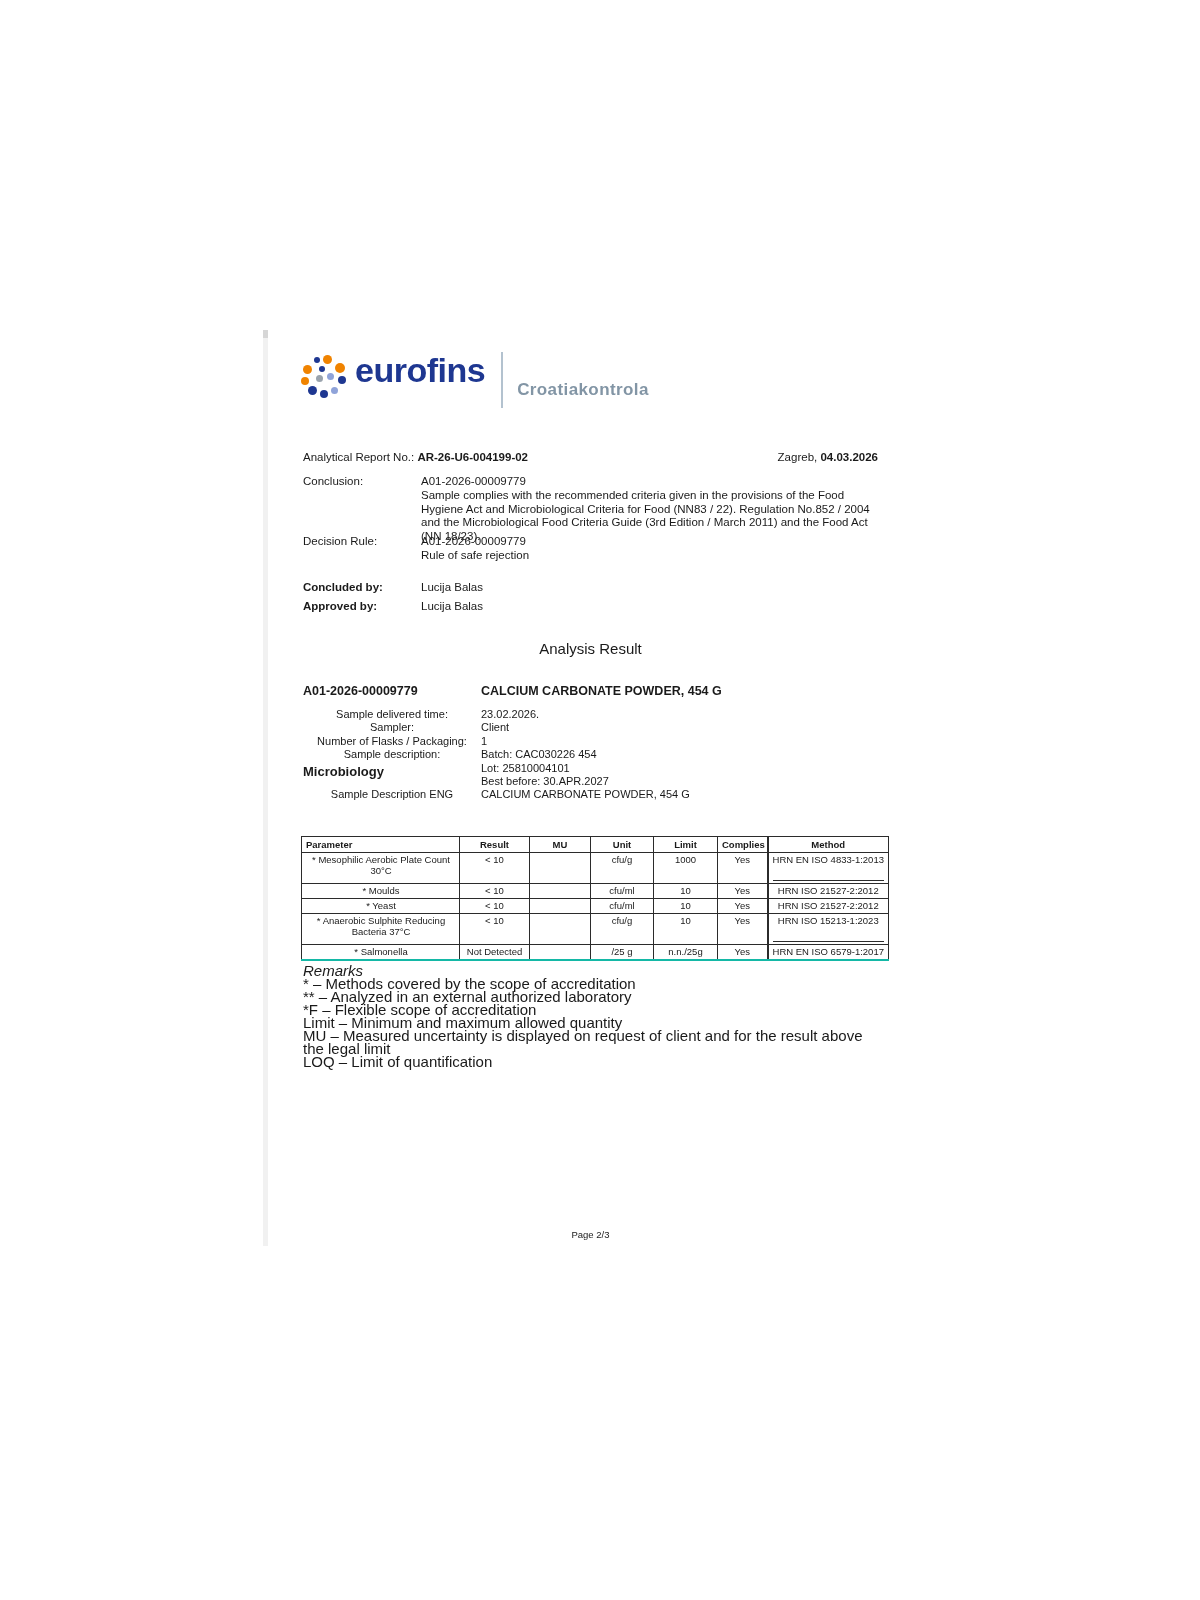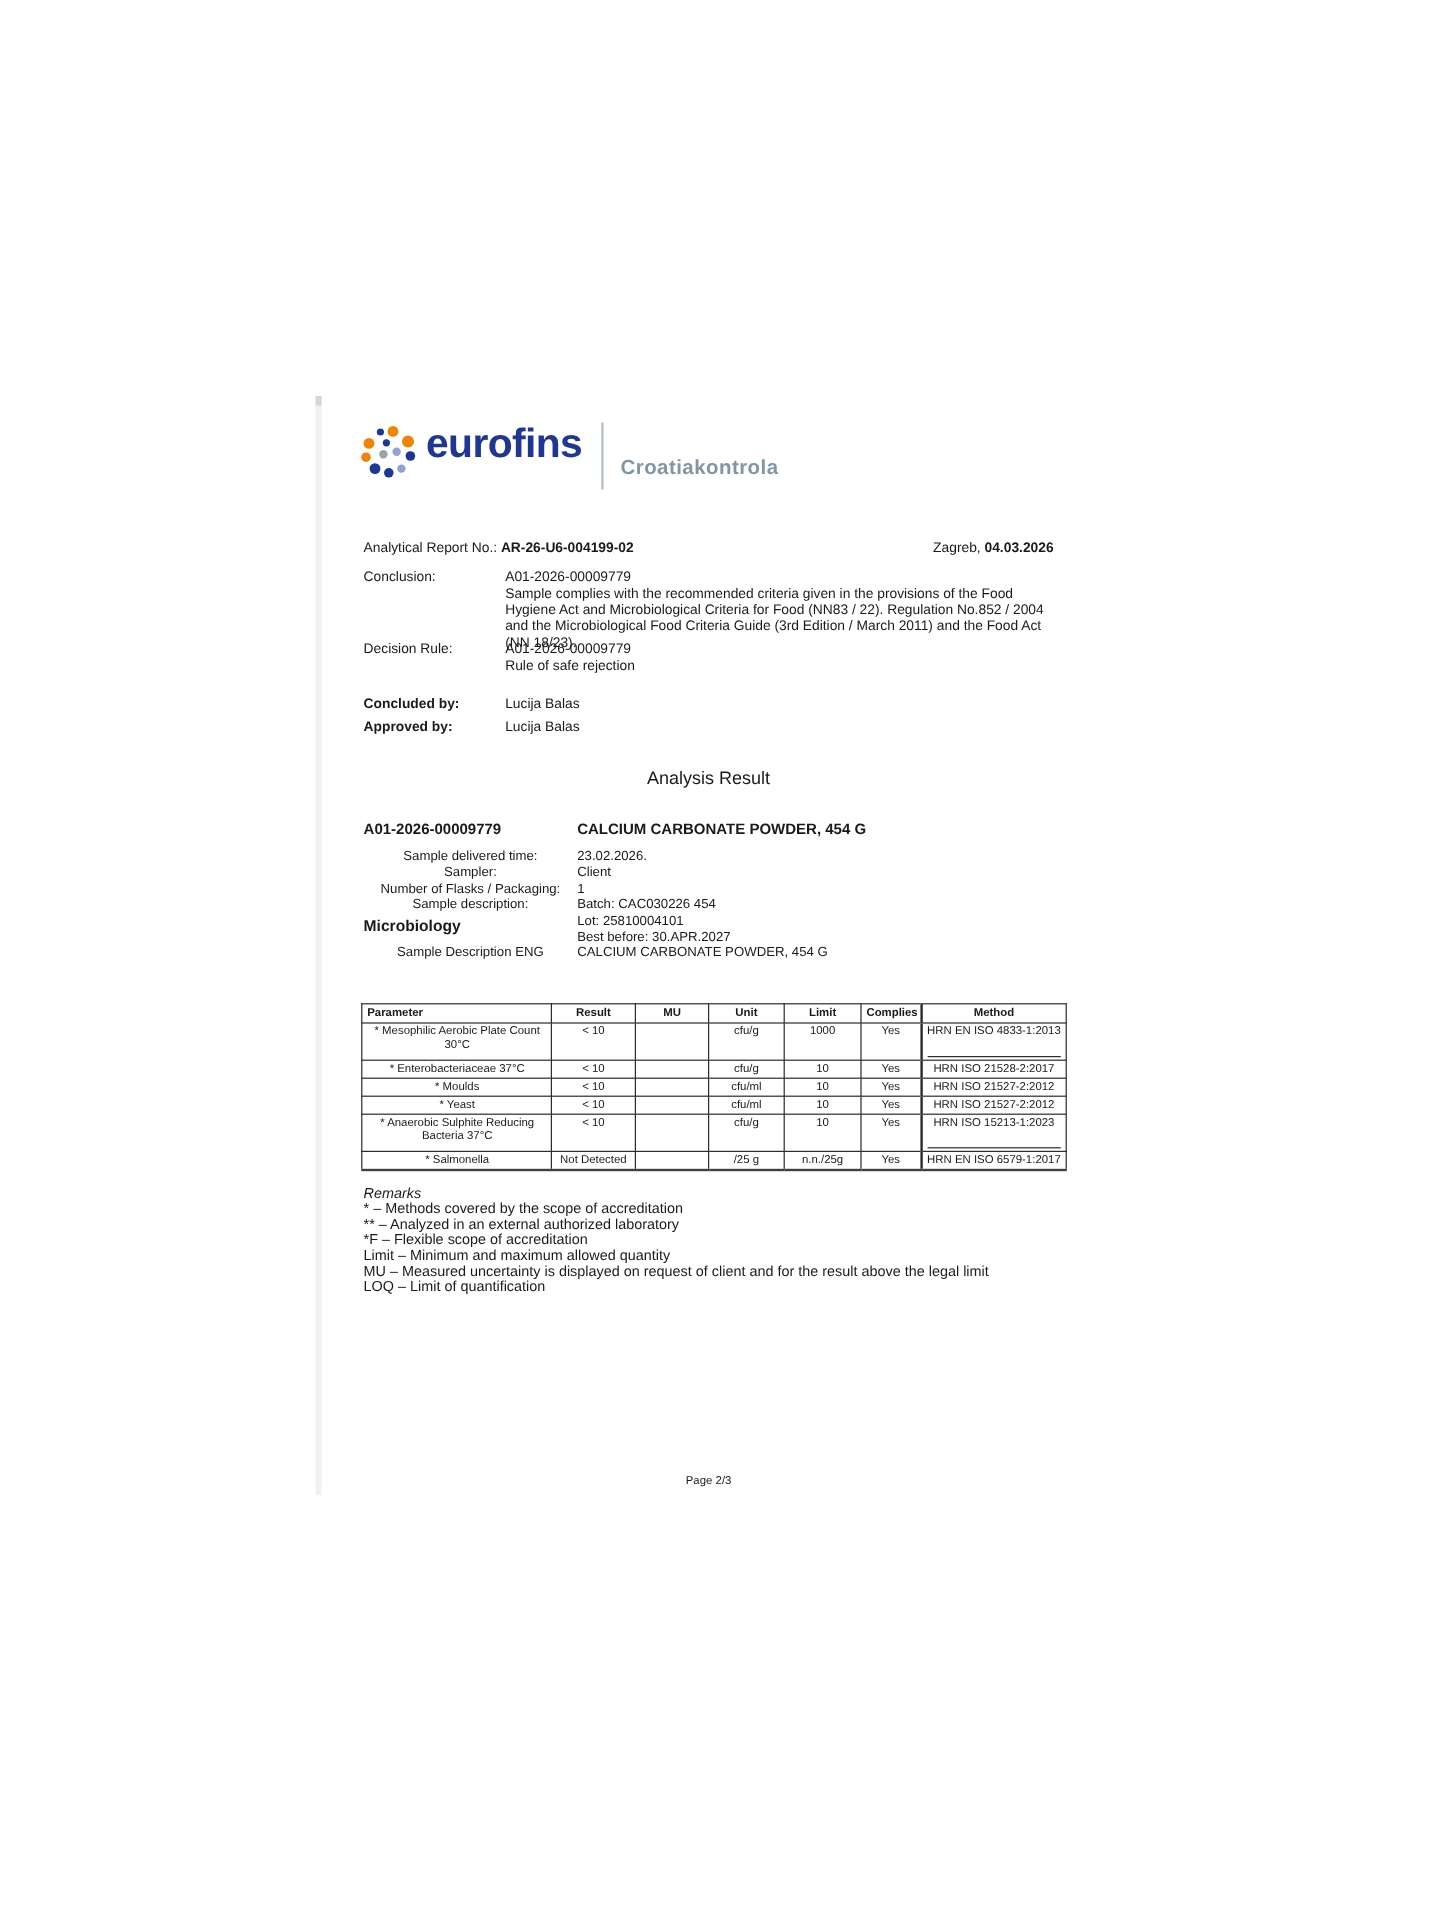--- a/index.html
+++ b/index.html
@@ -44,27 +44,27 @@
   
   .micro-table{left:301px;top:836px;width:587px;border-collapse:collapse;table-layout:fixed;
     font-size:9.5px;line-height:11px;}
   .micro-table th,.micro-table td{
     border:1px solid #2b2b2b;padding:1px 4px 2px 4px;vertical-align:top;overflow:hidden;}
   .micro-table th{font-weight:bold;text-align:center;padding-top:2px;}
   .micro-table th.param,.micro-table td.param{text-align:left;}
   .micro-table td{text-align:center;}
   .micro-table td.param{padding-left:5px;text-align:center;}
   .micro-table .method-col{border-left:2px solid #2b2b2b;margin-left:32px;}
-  .micro-table tr:last-child td{border-bottom:2px solid #404040;}
+  .micro-table tr:last-child td{border-bottom:2px solid #14b8a6;}
   .method-underline{border-bottom:1px solid #2b2b2b;padding-bottom:15px;}
   .col-param{width:158px;} .col-result{width:70px;} .col-mu{width:61px;}
   .col-unit{width:63px;} .col-limit{width:64px;} .col-complies{width:50px;} .col-method{width:121px;}
 
   
-  .remarks{left:303px;top:964px;width:575px;font-size:12px;line-height:13px;margin-top:24px;}
+  .remarks{left:303px;top:964px;width:575px;font-size:15px;line-height:13px;}
   .remarks .rtitle{font-style:italic;}
 
   
   .footer{left:303px;top:1229px;width:575px;text-align:center;font-size:9.5px;}
 </style>
 </head>
 <body>
 
 <div class="abs page-edge"></div>
 <div class="abs page-edge-notch"></div>
@@ -192,29 +192,20 @@
       <td>&lt; 10</td>
       <td></td>
       <td>cfu/g</td>
       <td>1000</td>
       <td>Yes</td>
       <td class="method-col">
           <div class="method-underline">HRN EN ISO 4833-1:2013</div>
         </td>
     </tr>
     <tr>
-      <td class="param">* Enterobacteriaceae 37°C</td>
-      <td>&lt; 10</td>
-      <td></td>
-      <td>cfu/g</td>
-      <td>10</td>
-      <td>Yes</td>
-      <td class="method-col">HRN ISO 21528-2:2017</td>
-    </tr>
-    <tr>
       <td class="param">* Moulds</td>
       <td>&lt; 10</td>
       <td></td>
       <td>cfu/ml</td>
       <td>10</td>
       <td>Yes</td>
       <td class="method-col">HRN ISO 21527-2:2012</td>
     </tr>
     <tr>
       <td class="param">* Yeast</td>

